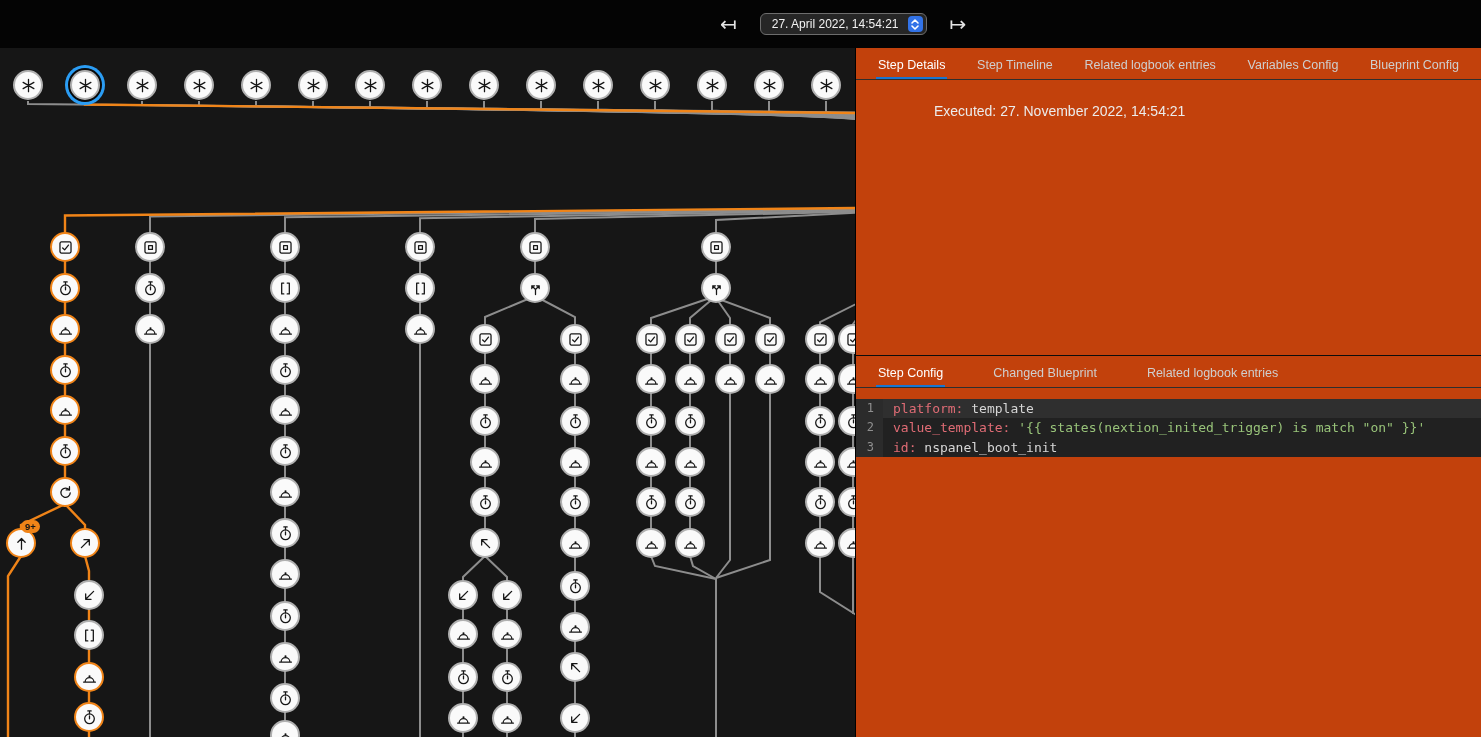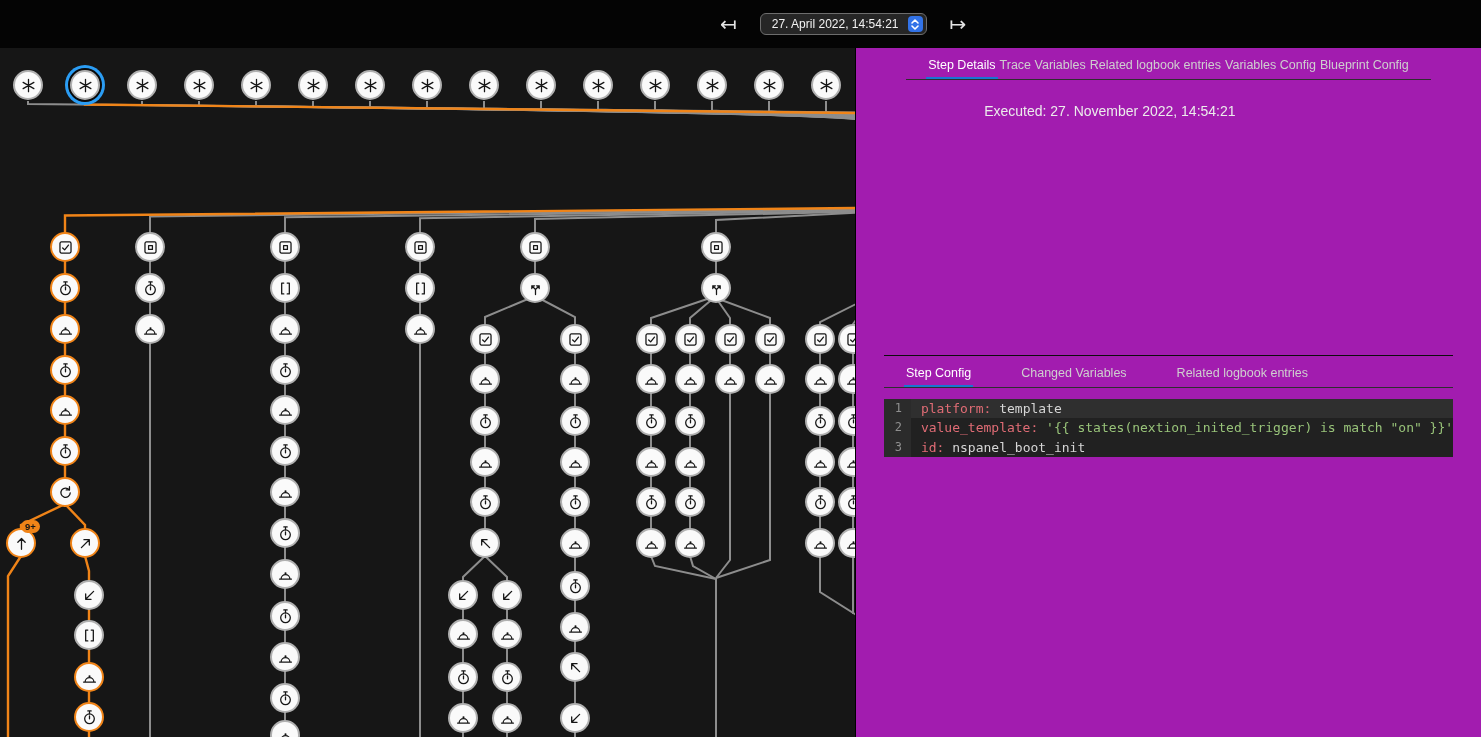--- a/index.html
+++ b/index.html
@@ -33,21 +33,21 @@
   }
   .node .ic{display:flex;}
   .node svg{width:17px;height:17px;color:#161616;}
   .node.active{border-color:var(--orange);border-width:2.5px;}
   .node.selected{box-shadow:0 0 0 2px #0a0a0a,0 0 0 5px var(--ring);}
   .badge{
     position:absolute;top:-10px;left:13px;background:var(--orange);color:#161616;
     font-size:9.5px;font-weight:bold;padding:1px 4px;border-radius:8px;line-height:1.2;
   }
   
-  .panel{flex:1;display:flex;flex-direction:column;background:#a21caf;border-left:1px solid #000;align-items:center;}
+  .panel{flex:1;display:flex;flex-direction:column;background:#c2410c;border-left:1px solid #000;}
   .panel-top{height:307px;display:flex;flex-direction:column;}
   .panel-bottom{flex:1;border-top:1px solid #0d0d0d;display:flex;flex-direction:column;}
   .tabs{display:flex;align-items:stretch;height:32px;border-bottom:1px solid #2e2e2e;flex:0 0 32px;}
   .tabs.spread{justify-content:space-between;padding:0 20px;}
   .tabs.left{gap:46px;padding:0 20px;}
   .tab{
     position:relative;background:none;border:none;color:#cfcfcf;
     font-size:12.5px;font-family:inherit;padding:10px 2px 8px;cursor:pointer;white-space:nowrap;
   }
   .tab.active{color:#fff;}
@@ -947,32 +947,32 @@
             </span>
           </div>
         </div>
     </section>
 
     <aside class="panel">
 
       <div class="panel-top">
         <nav class="tabs spread" id="tabs-top">
             <button class="tab active">Step Details</button>
-            <button class="tab">Trace Variables</button>
+            <button class="tab">Step Timeline</button>
             <button class="tab">Related logbook entries</button>
             <button class="tab">Variables Config</button>
             <button class="tab">Blueprint Config</button>
           </nav>
         <div class="exec-line">Executed: 27. November 2022, 14:54:21</div>
       </div>
 
       <div class="panel-bottom">
         <nav class="tabs left" id="tabs-bottom">
             <button class="tab active">Step Config</button>
-            <button class="tab">Changed Variables</button>
+            <button class="tab">Changed Blueprint</button>
             <button class="tab">Related logbook entries</button>
           </nav>
         <div class="editor" id="editor">
             <div class="code-row active">
               <span class="gutter">1</span>
               <span class="code"><span class="tok-key">platform:</span><span class="tok-plain"> template</span></span>
             </div>
             <div class="code-row">
               <span class="gutter">2</span>
               <span class="code"><span class="tok-key">value_template:</span><span class="tok-plain"> </span><span class="tok-str">'{{ states(nextion_inited_trigger) is match "on" }}'</span></span>

